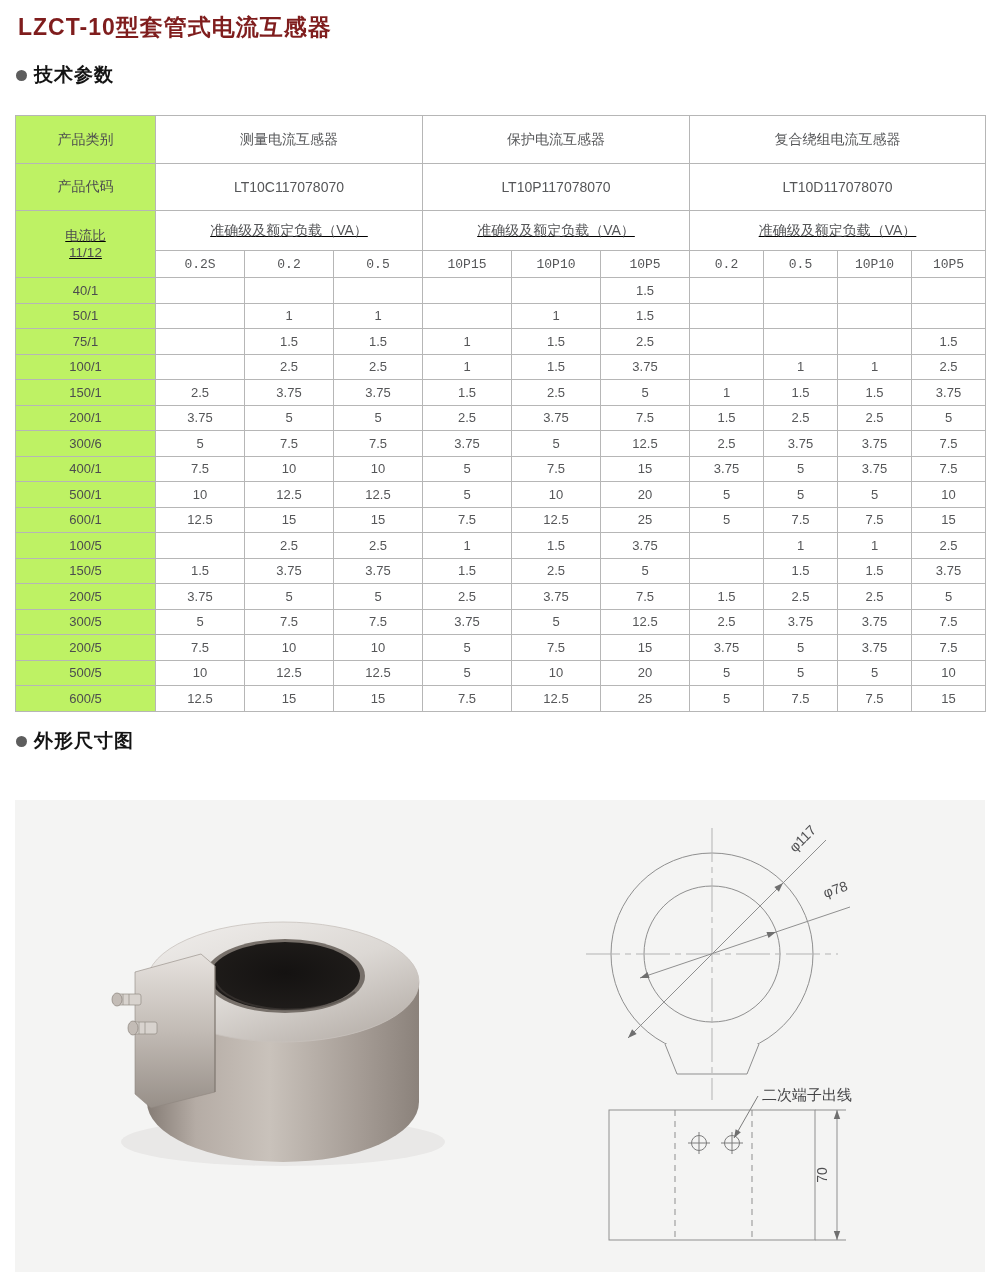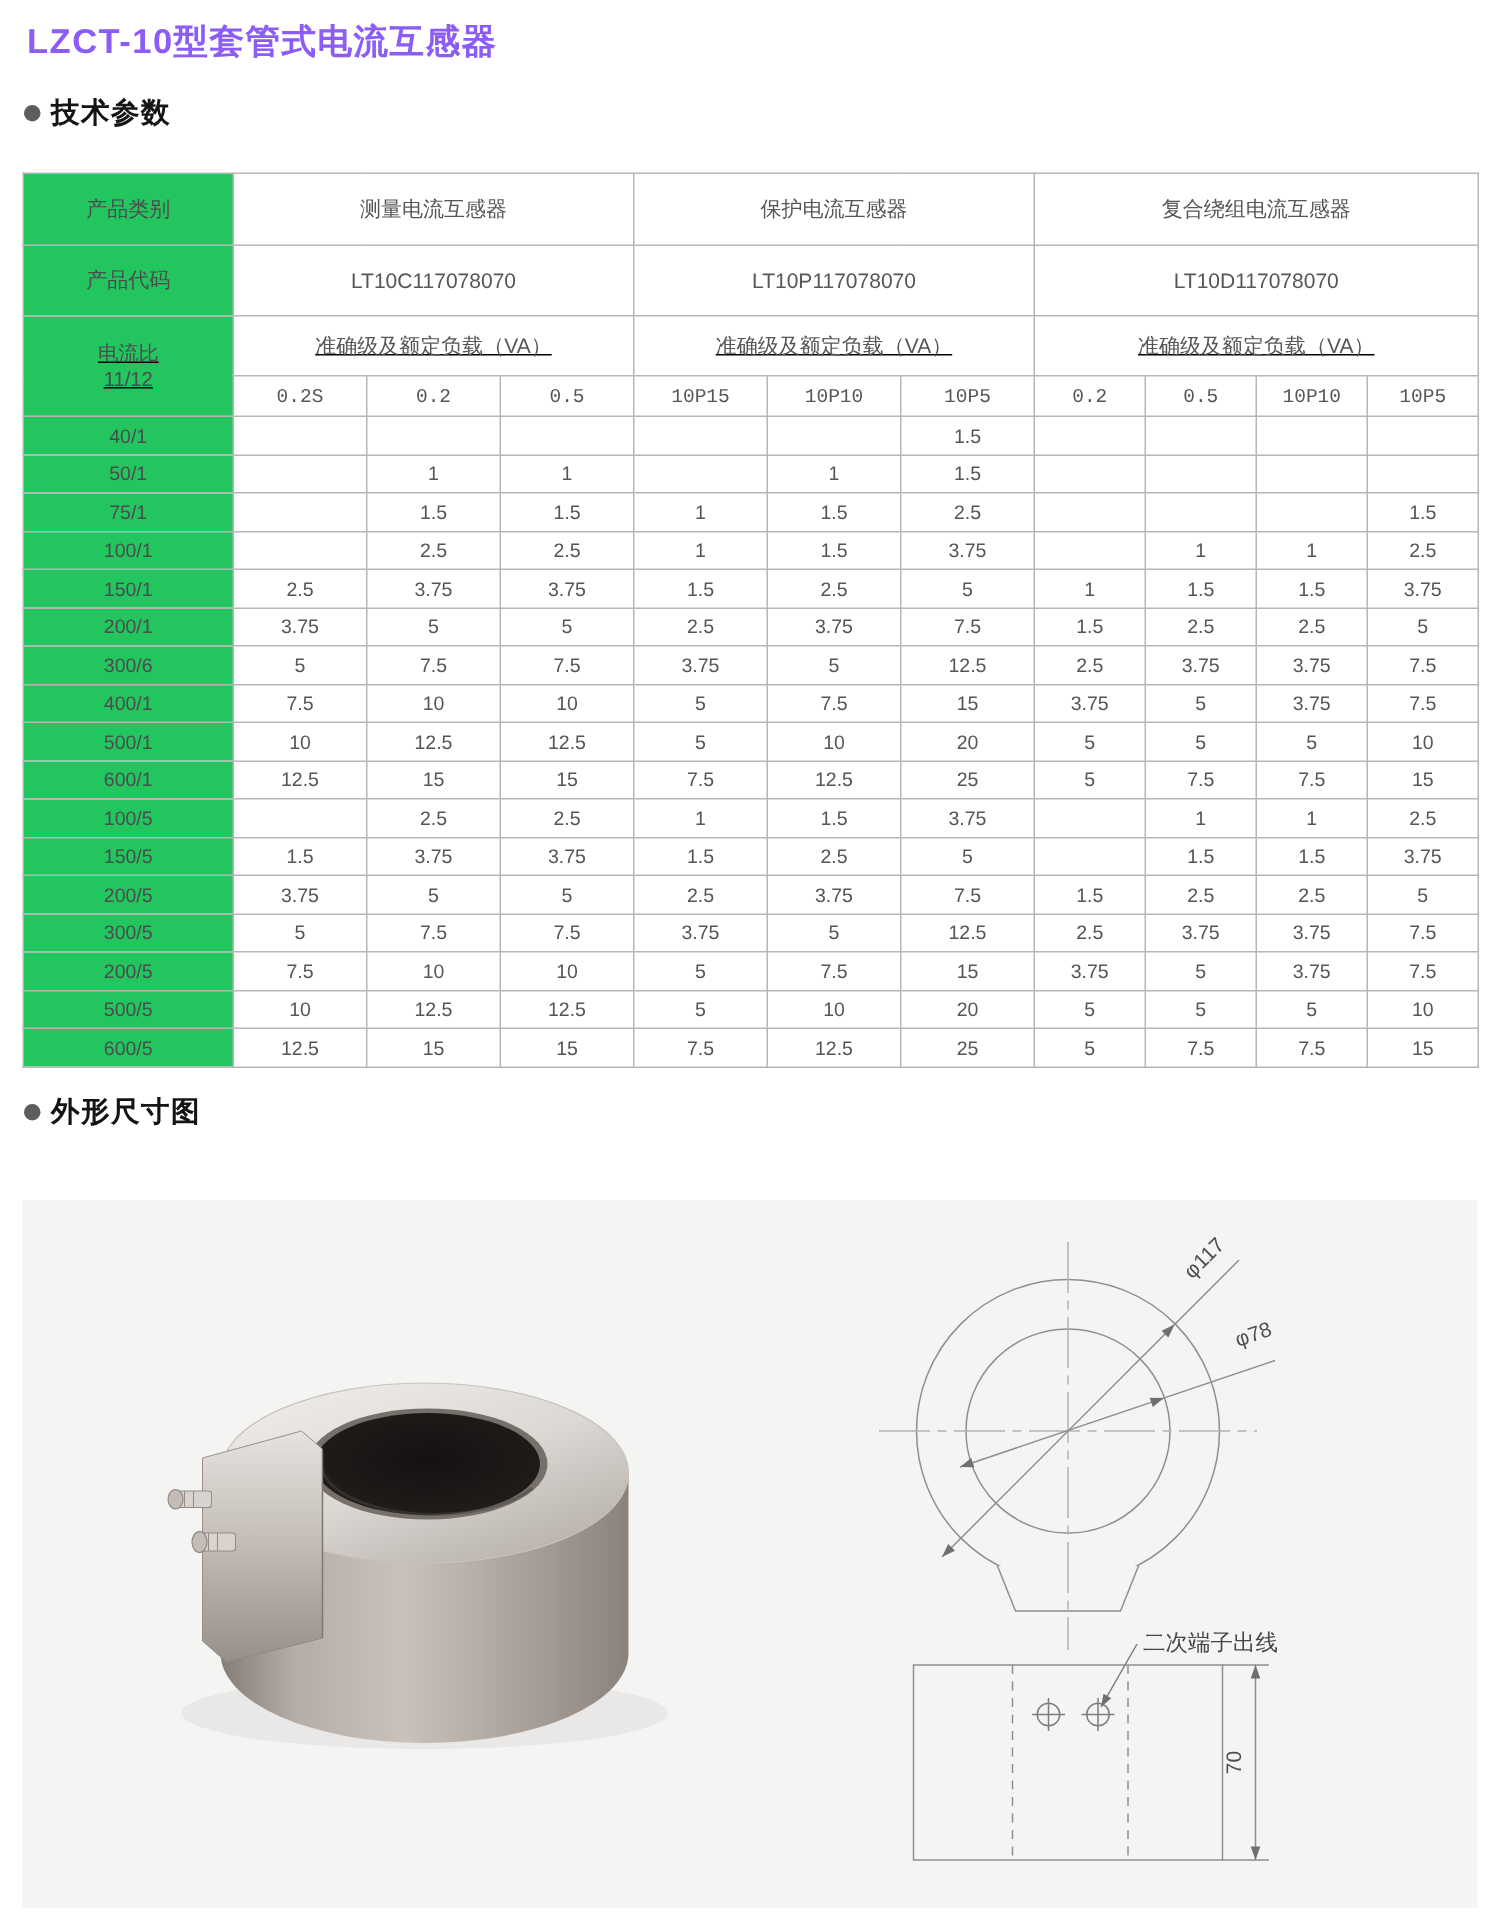--- a/index.html
+++ b/index.html
@@ -1,33 +1,33 @@
 <!DOCTYPE html>
 <html><head>
 <meta charset="utf-8">
 <style>
   * { box-sizing: border-box; margin: 0; padding: 0; }
   html,body { width:1000px; height:1280px; background:#ffffff;
     font-family:"Liberation Sans","DejaVu Sans",sans-serif; position:relative; }
 
   .page-title { position:absolute; left:18px; top:12px; font-size:23px;
-    font-weight:bold; color:#8b5cf6; letter-spacing:1px; }
+    font-weight:bold; color:#7f1d1d; letter-spacing:1px; }
 
   .section-head { position:absolute; left:16px; display:flex; align-items:center;
     font-size:19px; font-weight:bold; color:#141414; letter-spacing:1px; }
   .section-head .bullet { width:11px; height:11px; border-radius:50%;
     background:#5d5d5d; margin-right:7px; flex:0 0 auto; }
   #sec-tech { top:62px; }
   #sec-outline { top:728px; }
 
   table.spec { position:absolute; left:15px; top:115px; width:970px;
     border-collapse:collapse; table-layout:fixed; }
   table.spec th, table.spec td { border:1px solid #b6b6b6; text-align:center;
     vertical-align:middle; font-weight:normal; color:#555658; padding:0; }
-  table.spec .lbl { background:#22c55e; color:#4c4c4e; }
+  table.spec .lbl { background:#bef264; color:#4c4c4e; }
   tr.row-cat  { height:48px; font-size:14px; }
   tr.row-code { height:47px; font-size:14px; }
   tr.row-burden { height:40px; font-size:14px;text-decoration:underline; }
   tr.row-class { height:27px; font-size:13px;font-family:Liberation Mono, monospace; }
   tbody.data tr { height:25.5px; font-size:13px; background:#ffffff;padding-left:24px; }
   .ratio-two-line { line-height:17px; font-size:13.5px; }
 
   .outline-panel { position:absolute; left:15px; top:800px; width:970px;
     height:472px; background:#f4f4f3; }
   .outline-panel svg { display:block; }

